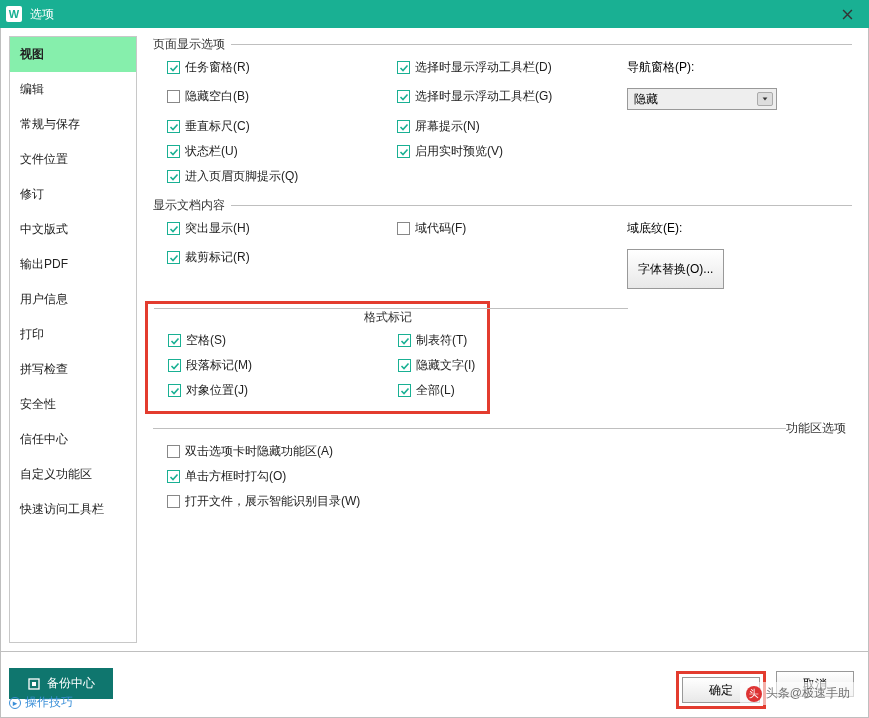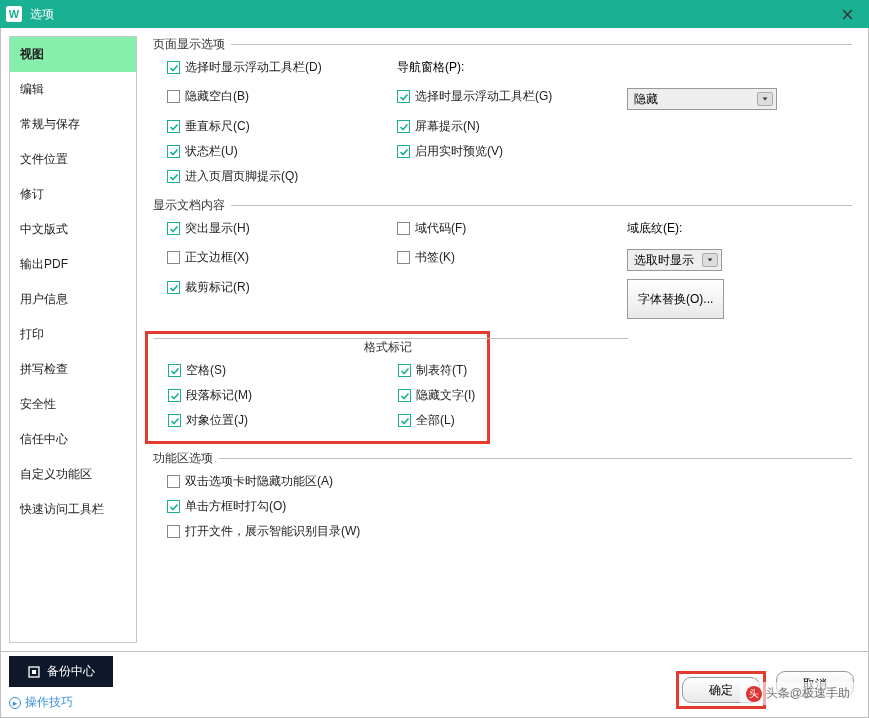--- a/index.html
+++ b/index.html
@@ -26,25 +26,25 @@
 .checkbox.unchecked { border-color: #888; }
 .checkbox svg { width: 10px; height: 10px; }
 .sel-label { margin-bottom: 4px; display: block; }
 .select { width: 150px; height: 22px; border: 1px solid #999; background: #eee; display: flex; align-items: center; padding: 0 6px; position: relative; cursor: pointer; }
 .select .arrow { position: absolute; right: 3px; top: 3px; width: 16px; height: 14px; background: #ddd; display: flex; align-items: center; justify-content: center; border: 1px solid #aaa; border-radius: 2px; }
 .select .arrow svg { width: 8px; height: 8px; }
 .sel-small { width: 95px; }
 .btn { height: 40px; padding: 0 10px; border: 1px solid #999; background: linear-gradient(#fff,#e8e8e8); cursor: pointer; display: inline-flex; align-items: center; }
 .section-highlight { border: 3px solid #e33c2f; padding: 4px 6px 0 6px; margin-left: -8px; width: 345px; }
 .footer { height: 66px; border: 1px solid #bfbfbf; border-top: none; position: relative; display:flex; flex-direction:column; }
-.backup { position: absolute; left: 8px; top: 4px; background: #0f172a; color: #fff; padding: 7px 18px; display: flex; align-items: center; gap: 6px; cursor: pointer; }
+.backup { position: absolute; left: 8px; top: 16px; background: #0f766e; color: #fff; padding: 7px 18px; display: flex; align-items: center; gap: 6px; cursor: pointer; }
 .tips { position: absolute; left: 8px; bottom: 6px; color: #3a8fd8; display: flex; align-items: center; gap: 4px; cursor: pointer; }
 .tips .ico { width: 12px; height: 12px; border: 1px solid #3a8fd8; border-radius: 50%; display: inline-flex; align-items: center; justify-content: center; font-size: 9px; }
 .actions { position: absolute; right: 14px; bottom: 8px; display: flex; gap: 10px; }
-.actions .btn { width: 78px; justify-content: center; height: 26px; border-radius: 9px; }
+.actions .btn { width: 78px; justify-content: center; height: 26px; }
 .ok-wrap { border: 3px solid #e33c2f; padding: 3px; }
 .watermark { position: absolute; right: 12px; bottom: 12px; color: rgba(0,0,0,0.55); font-size: 16px; background: rgba(255,255,255,0.6); padding: 3px 6px; border-radius: 3px; display: flex; align-items: center; gap: 4px; pointer-events: none; }
 .watermark .w-ico { width: 16px; height: 16px; border-radius: 50%; background: #d33; color: #fff; display: inline-flex; align-items: center; justify-content: center; font-size: 10px; }
 </style>
 </head>
 <body>
 
 <div class="titlebar">
   <div class="logo">W</div>
   <div class="title">选项</div>
@@ -71,20 +71,30 @@
       <div class="sidebar-item">信任中心</div>
       <div class="sidebar-item">自定义功能区</div>
       <div class="sidebar-item">快速访问工具栏</div>
     </div>
   <div class="content">
 
     <fieldset>
       <legend>页面显示选项</legend>
       <div class="group-body" id="g-page">
           <div class="row">
+            <div class="col1">
+              <label class="cb">
+                <span class="checkbox">
+                  <svg viewBox="0 0 10 10">
+                    <path d="M1.5 5 L4 7.5 L8.5 2.5" stroke="#19b093" stroke-width="1.6" fill="none"></path>
+                  </svg>
+                </span>
+                <span>任务窗格(R)</span>
+              </label>
+            </div>
             <div class="col2">
               <label class="cb">
                 <span class="checkbox">
                   <svg viewBox="0 0 10 10">
                     <path d="M1.5 5 L4 7.5 L8.5 2.5" stroke="#19b093" stroke-width="1.6" fill="none"></path>
                   </svg>
                 </span>
                 <span>选择时显示浮动工具栏(D)</span>
               </label>
             </div>
@@ -198,44 +208,20 @@
               </label>
             </div>
             <div class="col2">
               <label class="cb">
                 <span class="checkbox unchecked"></span>
                 <span>域代码(F)</span>
               </label>
             </div>
             <div class="col3">
               <span class="sel-label">域底纹(E):</span>
-            </div>
-          </div>
-          <div class="row">
-            <div class="col1">
-              <label class="cb">
-                <span class="checkbox unchecked"></span>
-                <span>正文边框(X)</span>
-              </label>
-            </div>
-            <div class="col2">
-              <label class="cb">
-                <span class="checkbox unchecked"></span>
-                <span>书签(K)</span>
-              </label>
-            </div>
-            <div class="col3">
-              <div class="select sel-small">
-                <span>选取时显示</span>
-                <span class="arrow">
-                  <svg viewBox="0 0 10 10">
-                    <path d="M2 3 L5 7 L8 3 Z" fill="#333"></path>
-                  </svg>
-                </span>
-              </div>
             </div>
           </div>
           <div class="row">
             <div class="col1">
               <label class="cb">
                 <span class="checkbox">
                   <svg viewBox="0 0 10 10">
                     <path d="M1.5 5 L4 7.5 L8.5 2.5" stroke="#19b093" stroke-width="1.6" fill="none"></path>
                   </svg>
                 </span>
@@ -315,21 +301,21 @@
                     </svg>
                   </span>
                   <span>全部(L)</span>
                 </label>
               </div>
             </div>
           </div>
       </fieldset>
     </div>
 
-    <fieldset style="margin-top:6px;">
+    <fieldset style="margin-top:6px;text-align:right;">
       <legend>功能区选项</legend>
       <div class="group-body" id="g-rib">
           <div class="row">
             <div class="col1" style="width:auto;">
               <label class="cb">
                 <span class="checkbox unchecked"></span>
                 <span>双击选项卡时隐藏功能区(A)</span>
               </label>
             </div>
           </div>

